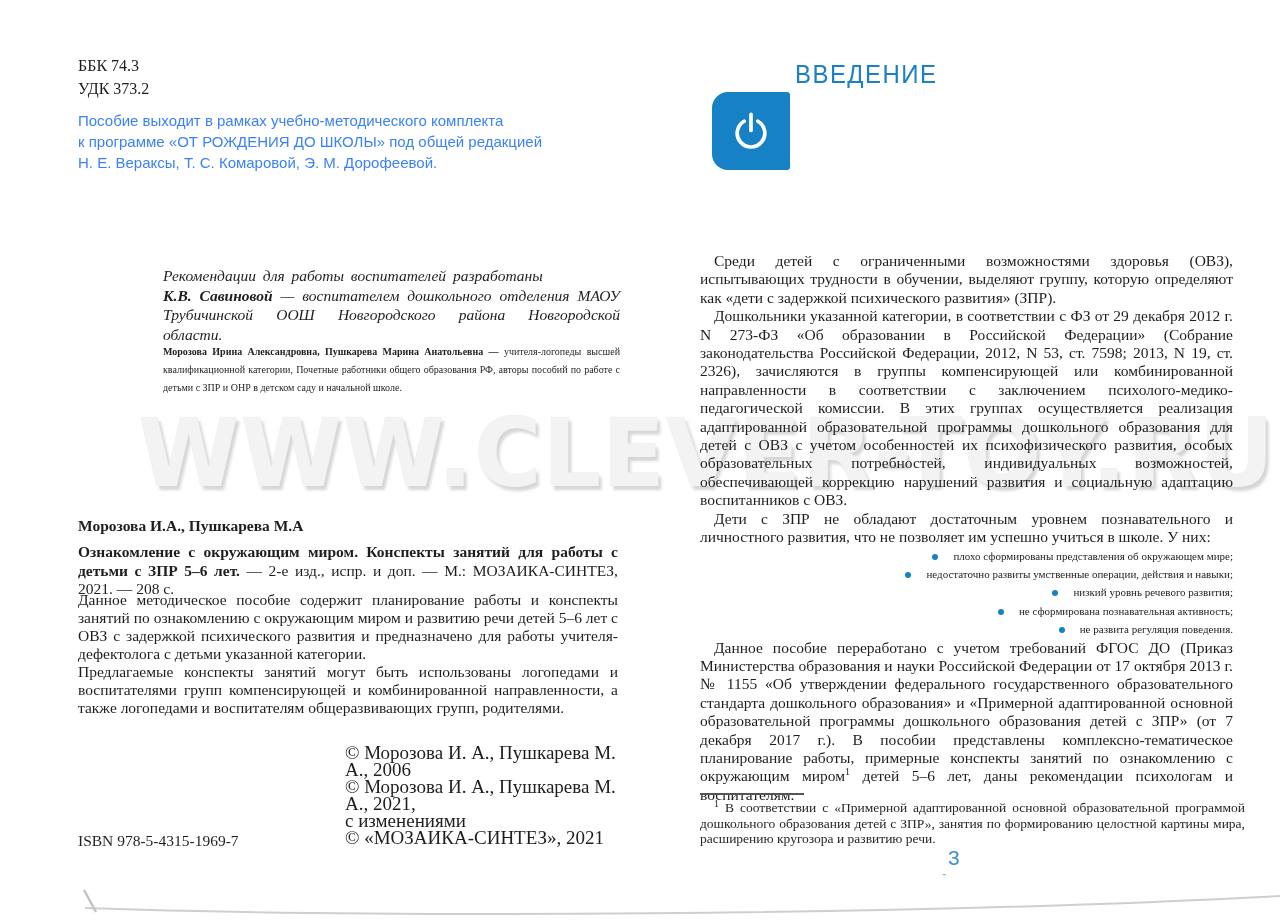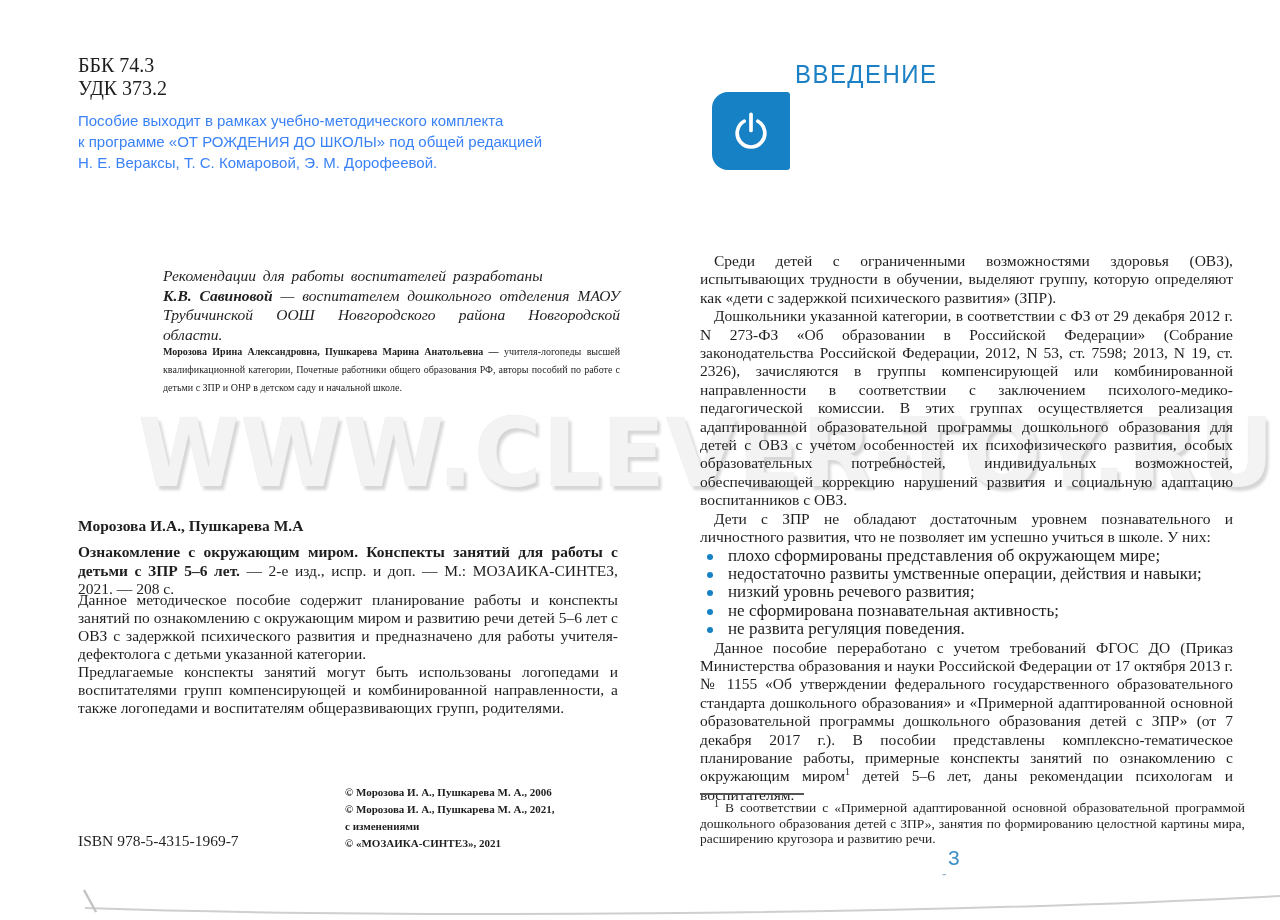--- a/index.html
+++ b/index.html
@@ -17,57 +17,57 @@
     color:#f3f3f3;
     text-shadow:0 0 1px #e1e1e1, 3px 4px 3px #d6d6d6;
     transform:scaleY(1.02);
   }
   .page{position:absolute;top:0;bottom:0;z-index:1;}
   .page-left{left:78px;width:540px;}
   .page-right{left:700px;width:545px;}
   .blk{position:absolute;margin:0;}
 
   
-  .codes{left:0;top:54px;font-size:20px;line-height:23px;font-family:Liberation Serif, serif;}
+  .codes{left:0;top:54px;font-size:16px;line-height:23px;font-family:Liberation Serif, serif;}
   .series-note{
     left:0;top:110px;width:470px;
     font-family:"Liberation Sans",sans-serif;
     font-size:15px;line-height:21px;color:#3b82f6;white-space:pre-line;
   }
   .rec{
     left:85px;width:457px;font-style:italic;
     font-size:15.5px;line-height:19.5px;word-spacing:3px;text-align:justify;
   }
   .rec-1{top:204px;}
   .rec-2{top:266px;}
   .authors-bio{left:85px;top:343px;width:457px;font-size:10px;line-height:18px;text-align:justify;}
   .bib-authors{left:0;top:510px;font-size:15.5px;font-weight:bold;margin-top:7px;}
   .bib-entry{left:0;top:531px;width:540px;font-size:15.5px;line-height:18.5px;text-align:justify;margin-top:12px;}
   .annotation{left:0;width:540px;font-size:15.5px;line-height:17.9px;text-align:justify;}
   .ann-1{top:591px;}
   .ann-2{top:663px;}
-  .copyright{left:267px;top:784px;font-size:11px;line-height:17px;font-weight:bold;}
+  .copyright{left:267px;top:744px;font-size:19px;line-height:17px;}
   .isbn{left:0;top:832px;font-size:15.5px;}
 
   
   .intro-icon{
     position:absolute;left:12px;top:92px;width:78px;height:78px;
     background:#1681c4;border-radius:16px 3px 3px 16px;
     display:flex;align-items:center;justify-content:center;
   }
   .intro-title{
     position:absolute;left:95px;top:60px;margin:0;
     font-family:"Liberation Sans",sans-serif;font-weight:400;
     font-size:25px;letter-spacing:1.5px;color:#1b80c4;
     transform:scaleX(.96);transform-origin:left top;
   }
   .body-text{position:absolute;left:0;top:252px;width:533px;}
   .jp{margin:0;font-size:15.5px;line-height:18.4px;text-align:justify;text-indent:14px;}
   .bullets{list-style:none;margin:0;padding:0;}
-  .bullets li{display:flex;font-size:17px;line-height:18.4px;}
+  .bullets li{display:flex;font-size:11px;line-height:18.4px;justify-content:flex-end;}
   .dot{
     flex:0 0 auto;width:6px;height:6px;border-radius:50%;
     background:#1681c4;margin:7px 15px 0 7px;
   }
   sup{font-size:10px;line-height:0;}
   .footnote-rule{position:absolute;left:0;top:793px;width:104px;border-top:2px solid #555;}
   .footnote{
     position:absolute;left:0;top:800px;width:545px;margin:0;
     font-size:13.5px;line-height:15.6px;text-align:justify;text-indent:14px;color:#262626;
   }

